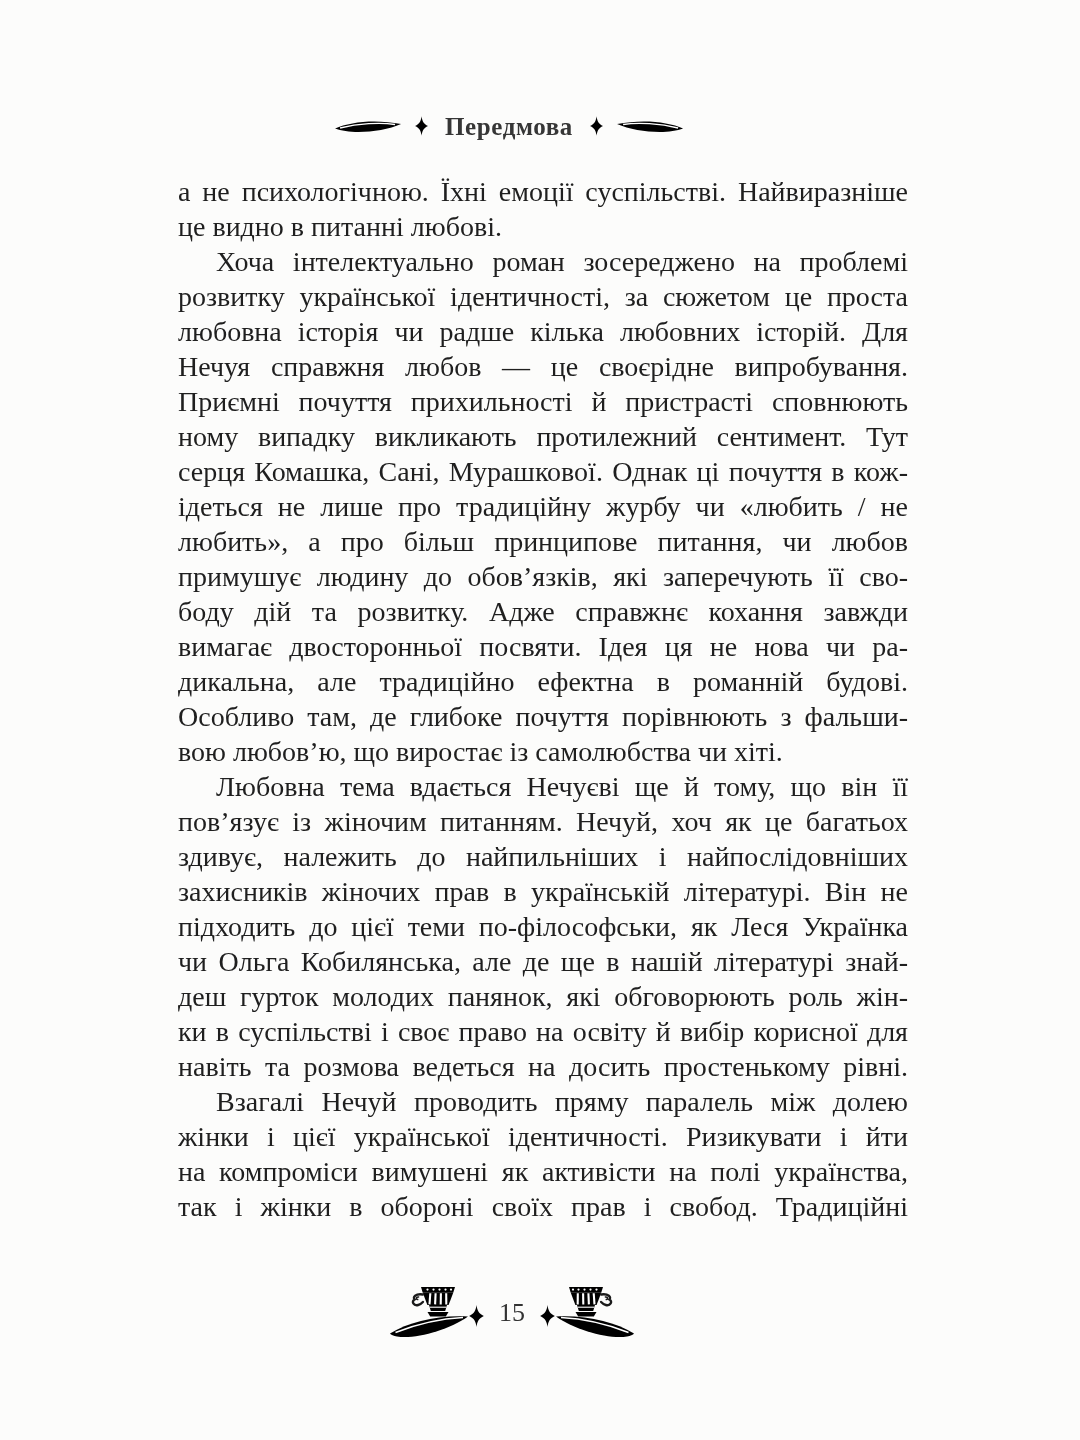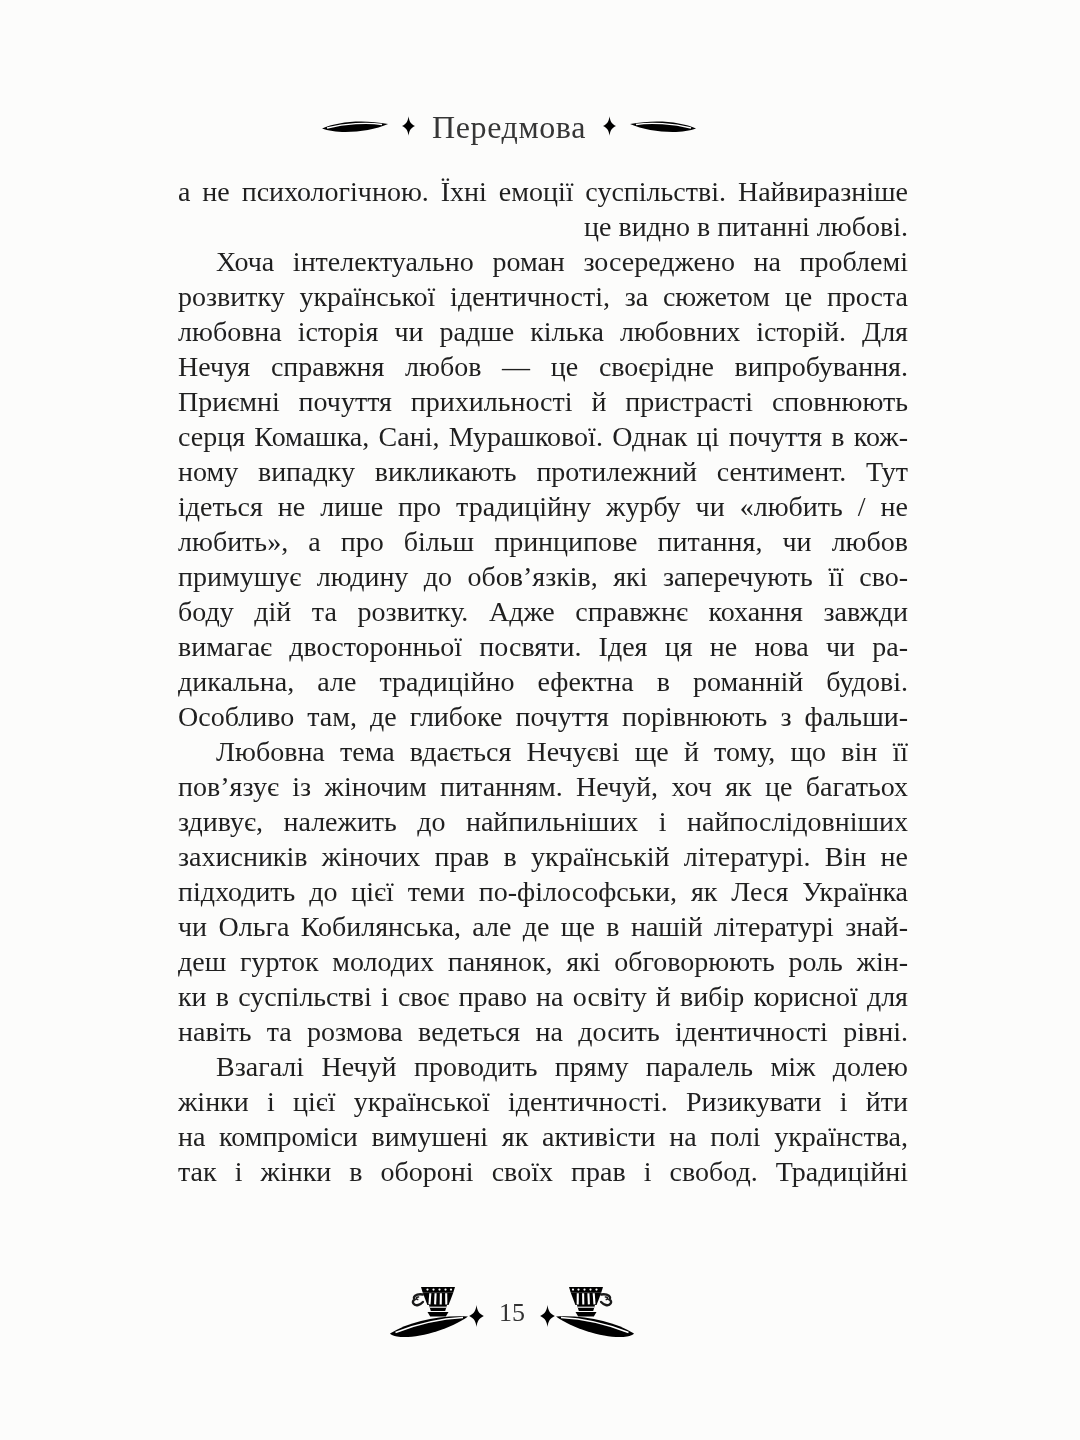--- a/index.html
+++ b/index.html
@@ -25,43 +25,44 @@
     top: 106px;
     left: 509px;
     transform: translateX(-50%);
     height: 40px;
     display: flex;
     align-items: center;
     gap: 13px;
     white-space: nowrap;
   }
   .chapter-title {
-    font-size: 32px;
+    font-size: 25px;
     letter-spacing: 0.6px;
     color: var(--head);
     padding: 0 4px;
     transform: translateY(1px);
+    font-weight: bold;
   }
   .orn { display: block; color: var(--ink); }
   .mirror { transform: scaleX(-1); }
 
   
   .body-text {
     position: absolute;
     left: 178px;
     top: 174px;
     width: 730px;
     font-size: 28px;
     line-height: 35px;
     color: var(--text);
   }
   .line {
     height: 35px;
     overflow: hidden;
-    text-align: right;
+    text-align: left;
   }
   .line.just {
     text-align: justify;
     text-align-last: justify;
   }
   .line.indent { text-indent: 38px; }
 
   
   .page-footer {
     position: absolute;
@@ -140,38 +141,39 @@
   </div>
 
   <div class="body-text">
       <div class="line just">а не психологічною. Їхні емоції суспільстві. Найвиразніше</div>
       <div class="line">це видно в питанні любові.</div>
       <div class="line indent just">Хоча інтелектуально роман зосереджено на проблемі</div>
       <div class="line just">розвитку української ідентичності, за сюжетом це проста</div>
       <div class="line just">любовна історія чи радше кілька любовних історій. Для</div>
       <div class="line just">Нечуя справжня любов — це своєрідне випробування.</div>
       <div class="line just">Приємні почуття прихильності й пристрасті сповнюють</div>
+      <div class="line just">ному випадку викликають протилежний сентимент. Тут</div>
       <div class="line just">серця Комашка, Сані, Мурашкової. Однак ці почуття в кож-</div>
-      <div class="line just">ному випадку викликають протилежний сентимент. Тут</div>
       <div class="line just">ідеться не лише про традиційну журбу чи «любить / не</div>
       <div class="line just">любить», а про більш принципове питання, чи любов</div>
       <div class="line just">примушує людину до обов’язків, які заперечують її сво-</div>
       <div class="line just">боду дій та розвитку. Адже справжнє кохання завжди</div>
       <div class="line just">вимагає двосторонньої посвяти. Ідея ця не нова чи ра-</div>
       <div class="line just">дикальна, але традиційно ефектна в романній будові.</div>
       <div class="line just">Особливо там, де глибоке почуття порівнюють з фальши-</div>
+      <div class="line">вою любов’ю, що виростає із самолюбства чи хіті.</div>
       <div class="line indent just">Любовна тема вдається Нечуєві ще й тому, що він її</div>
       <div class="line just">пов’язує із жіночим питанням. Нечуй, хоч як це багатьох</div>
       <div class="line just">здивує, належить до найпильніших і найпослідовніших</div>
       <div class="line just">захисників жіночих прав в українській літературі. Він не</div>
       <div class="line just">підходить до цієї теми по-філософськи, як Леся Українка</div>
       <div class="line just">чи Ольга Кобилянська, але де ще в нашій літературі знай-</div>
       <div class="line just">деш гурток молодих панянок, які обговорюють роль жін-</div>
       <div class="line just">ки в суспільстві і своє право на освіту й вибір корисної для</div>
-      <div class="line just">навіть та розмова ведеться на досить ідентичності рівні.</div>
+      <div class="line just">навіть та розмова ведеться на досить простенькому рівні.</div>
       <div class="line indent just">Взагалі Нечуй проводить пряму паралель між долею</div>
       <div class="line just">жінки і цієї української ідентичності. Ризикувати і йти</div>
       <div class="line just">на компроміси вимушені як активісти на полі українства,</div>
       <div class="line just">так і жінки в обороні своїх прав і свобод. Традиційні</div>
     </div>
 
   <div class="page-footer">
     <span class="cup-group">
       <svg class="orn cup" width="50" height="34" viewBox="0 0 50 34">
           <use href="#def-cup"></use>

